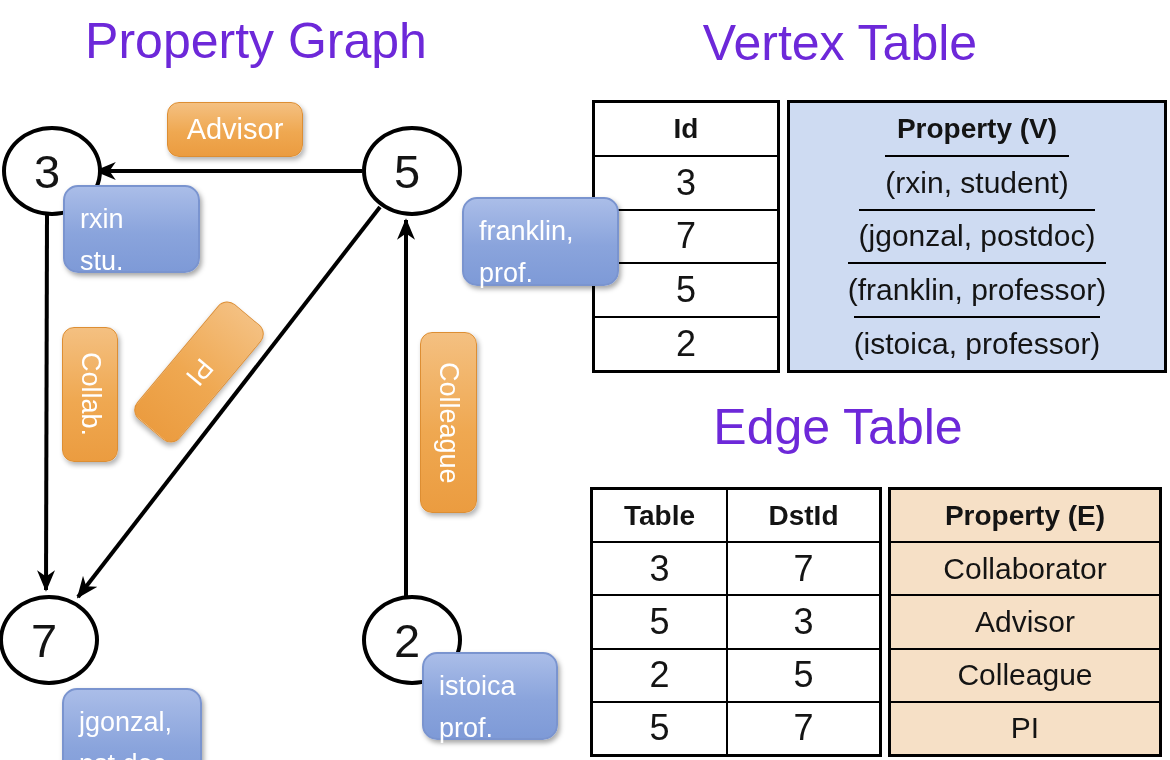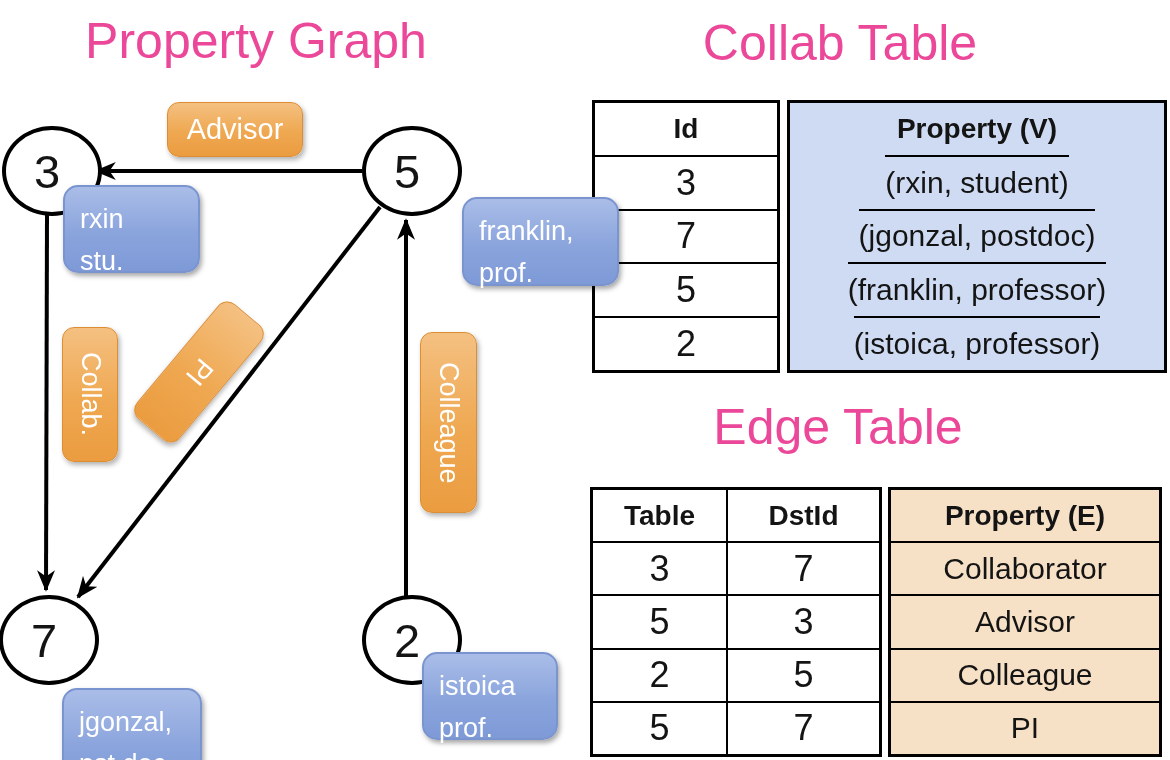--- a/index.html
+++ b/index.html
@@ -3,21 +3,21 @@
 <meta charset="utf-8">
 <style>
   html,body{margin:0;padding:0;background:#fff;}
   #stage{
     position:relative;width:1170px;height:760px;overflow:hidden;
     background:#fff;color:#141414;
     font-family:"Liberation Sans", sans-serif;
   }
   .title{
     position:absolute;text-align:center;font-size:50px;font-weight:400;
-    color:#ec4899;letter-spacing:0px;white-space:nowrap;
+    color:#6d28d9;letter-spacing:0px;white-space:nowrap;
   }
   
   #edges-svg{position:absolute;left:0;top:0;z-index:1;}
   .node{
     position:absolute;width:82px;height:82px;border:4px solid #000;
     border-radius:50%;background:#fff;z-index:2;
     display:flex;align-items:center;justify-content:center;
     font-size:47px;color:#141414;padding-right:10px;box-sizing:content-box;
   }
   .vcard{
@@ -110,21 +110,21 @@
   <div class="elabel" style="left:62px;top:327px;width:56px;height:135px;">
     <span class="vtext">Collab.</span>
   </div>
   <div class="elabel" style="left:171px;top:297px;width:56px;height:150px;transform:rotate(40deg);">
     <span class="vtext">PI</span>
   </div>
   <div class="elabel" style="left:420px;top:332px;width:57px;height:181px;">
     <span class="vtext">Colleague</span>
   </div>
 
-  <div class="title" style="left:640px;top:14px;width:400px;">Collab Table</div>
+  <div class="title" style="left:640px;top:14px;width:400px;">Vertex Table</div>
 
   <div class="tbl-group" style="left:592px;top:100px;gap:7px;">
 
     <div class="tbl" style="width:188px;height:273px;">
       <div class="trow">
         <div class="tcell hdr">Id</div>
       </div>
       <div class="trow">
         <div class="tcell num">3</div>
       </div>

